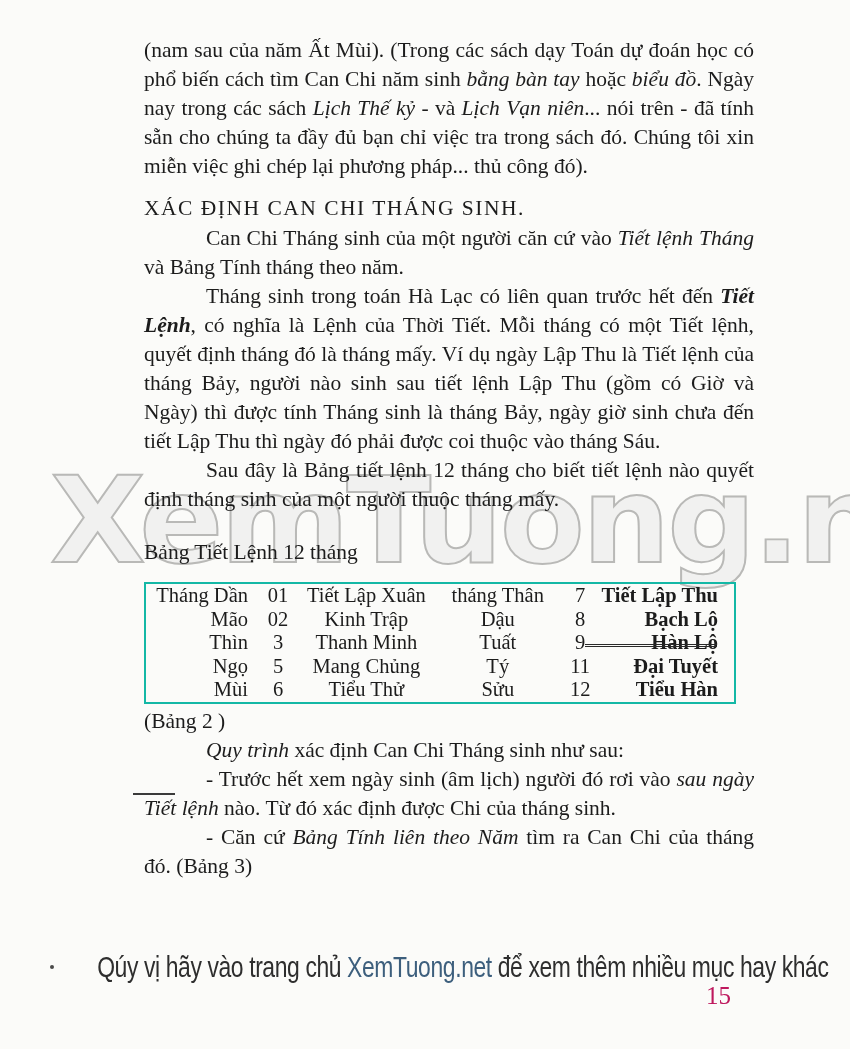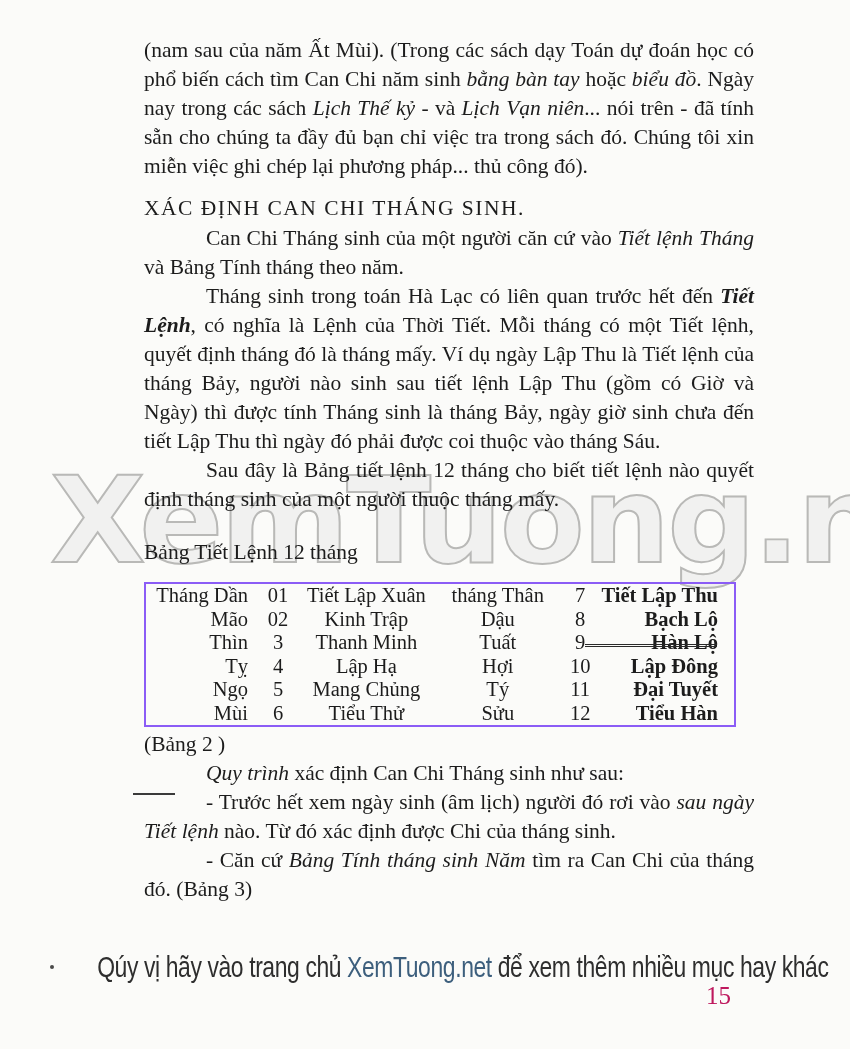--- a/index.html
+++ b/index.html
@@ -51,21 +51,21 @@
     margin:24px 0 0 0 !important;
     text-align:center;
     text-indent:0 !important;
     font-size:24px;
     font-weight:normal;
   }
   table.tiet{
     margin-top:15px;
     border-collapse:collapse;
     width:592px;
-    border:2px solid #8b5cf6;
+    border:2px solid #14b8a6;
     font-size:20.5px;
   }
   table.tiet td{
     padding:0 2px;
     height:23.5px;
     text-align:center;
     white-space:nowrap;
   }
   table.tiet td.c0{text-align:right;padding-right:10px;}
   table.tiet td.c5{text-align:right;padding-right:16px;font-weight:bold;}
@@ -154,28 +154,20 @@
           </tr>
           <tr>
             <td class="c0">Thìn</td>
             <td class="c1">3</td>
             <td class="c2">Thanh Minh</td>
             <td class="c3">Tuất</td>
             <td class="c4">9</td>
             <td class="c5">Hàn Lộ</td>
           </tr>
           <tr>
-            <td class="c0">Tỵ</td>
-            <td class="c1">4</td>
-            <td class="c2">Lập Hạ</td>
-            <td class="c3">Hợi</td>
-            <td class="c4">10</td>
-            <td class="c5">Lập Đông</td>
-          </tr>
-          <tr>
             <td class="c0">Ngọ</td>
             <td class="c1">5</td>
             <td class="c2">Mang Chủng</td>
             <td class="c3">Tý</td>
             <td class="c4">11</td>
             <td class="c5">Đại Tuyết</td>
           </tr>
           <tr>
             <td class="c0">Mùi</td>
             <td class="c1">6</td>
@@ -186,21 +178,21 @@
           </tr>
         </tbody>
     </table>
 
     <p class="caption">(Bảng 2 )</p>
 
     <p class="ind"><span class="it">Quy trình</span><span> xác định Can Chi Tháng sinh như sau:</span></p>
 
     <p class="ind"><span>- Trước hết xem ngày sinh (âm lịch) người đó rơi vào </span><span class="it">sau ngày Tiết lệnh</span><span> nào. Từ đó xác định được Chi của tháng sinh.</span></p>
 
-    <p class="ind"><span>- Căn cứ </span><span class="it">Bảng Tính tháng sinh Năm</span><span> tìm ra Can Chi của tháng đó. (Bảng 3)</span></p>
+    <p class="ind"><span>- Căn cứ </span><span class="it">Bảng Tính liên theo Năm</span><span> tìm ra Can Chi của tháng đó. (Bảng 3)</span></p>
 
   </div>
 
   <div class="page-number">15</div>
 
   <div class="footer">
     <span class="ftxt"><span>Qúy vị hãy vào trang chủ </span><span class="site">XemTuong.net</span><span> để xem thêm nhiều mục hay khác</span></span>
   </div>
 
   <div class="artifact dash-top-right"></div>

